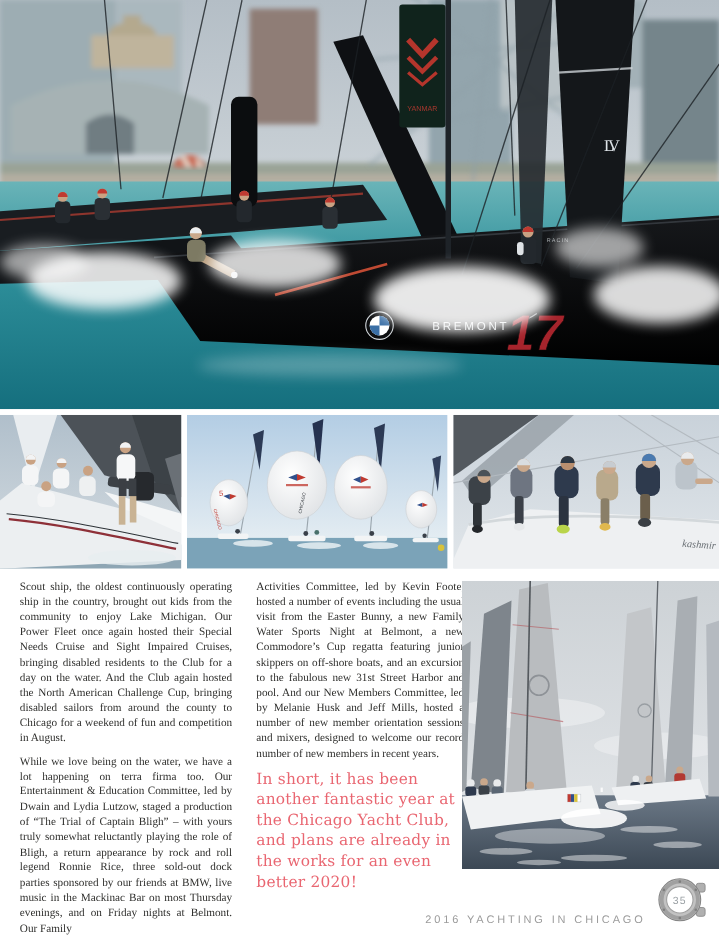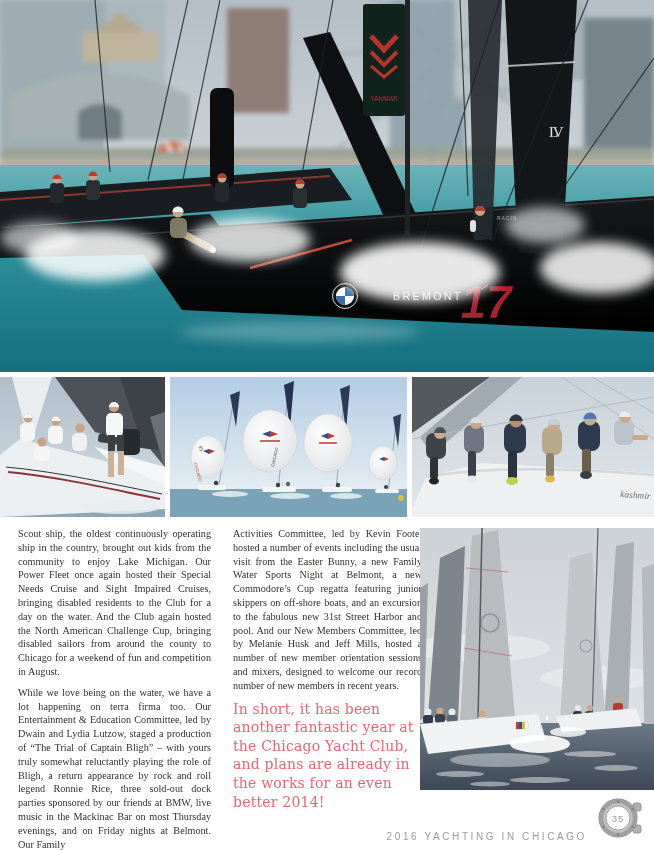--- a/index.html
+++ b/index.html
@@ -373,21 +373,21 @@
     </svg>
   </div>
 
   <div class="col col1">
     <p>Scout ship, the oldest continuously operating ship in the country, brought out kids from the community to enjoy Lake Michigan. Our Power Fleet once again hosted their Special Needs Cruise and Sight Impaired Cruises, bringing disabled residents to the Club for a day on the water. And the Club again hosted the North American Challenge Cup, bringing disabled sailors from around the county to Chicago for a weekend of fun and competition in August.</p>
     <p>While we love being on the water, we have a lot happening on terra firma too. Our Entertainment &amp; Education Committee, led by Dwain and Lydia Lutzow, staged a production of “The Trial of Captain Bligh” – with yours truly somewhat reluctantly playing the role of Bligh, a return appearance by rock and roll legend Ronnie Rice, three sold-out dock parties sponsored by our friends at BMW, live music in the Mackinac Bar on most Thursday evenings, and on Friday nights at Belmont. Our Family</p>
   </div>
 
   <div class="col col2">
     <p>Activities Committee, led by Kevin Foote, hosted a number of events including the usual visit from the Easter Bunny, a new Family Water Sports Night at Belmont, a new Commodore’s Cup regatta featuring junior skippers on off-shore boats, and an excursion to the fabulous new 31st Street Harbor and pool. And our New Members Committee, led by Melanie Husk and Jeff Mills, hosted a number of new member orientation sessions and mixers, designed to welcome our record number of new members in recent years.</p>
-    <p class="pull">In short, it has been another fantastic year at the Chicago Yacht Club, and plans are already in the works for an even better 2014!</p>
+    <p class="pull">In short, it has been another fantastic year at the Chicago Yacht Club, and plans are already in the works for an even better 2020!</p>
   </div>
 
   <div class="photo-br">
     <svg width="234" height="262" viewBox="0 0 234 262">
       <defs>
         <linearGradient id="s4" x1="0" y1="0" x2="0" y2="1">
           <stop offset="0" stop-color="#cdd2d6"></stop>
             <stop offset="1" stop-color="#e4e7ea"></stop>
         </linearGradient>
         <linearGradient id="w4" x1="0" y1="0" x2="0" y2="1">

